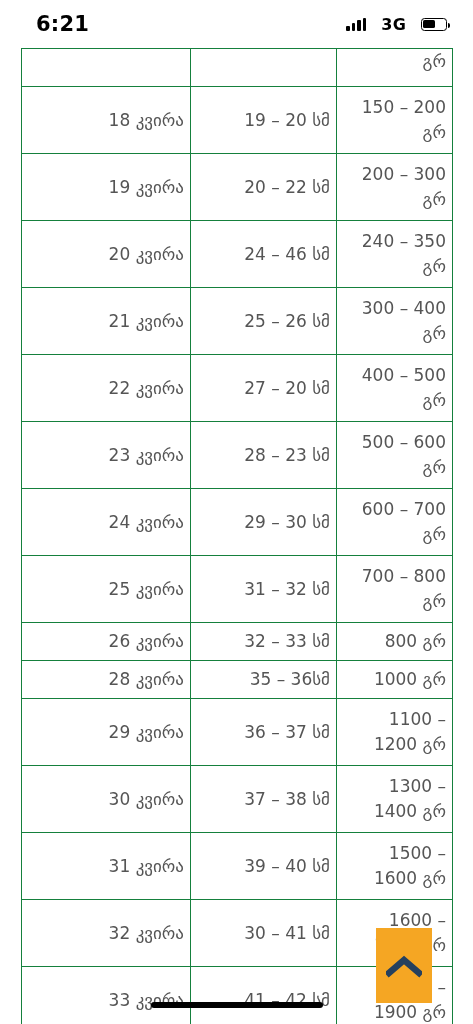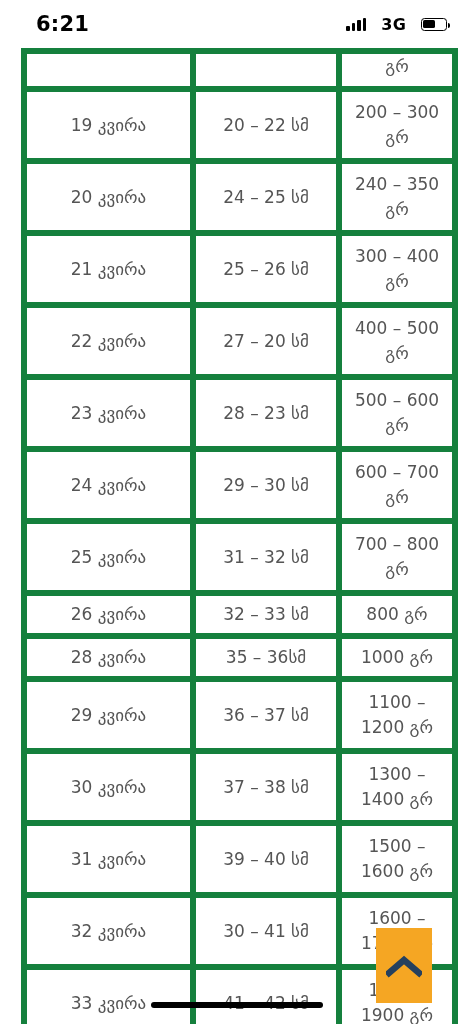--- a/index.html
+++ b/index.html
@@ -106,24 +106,24 @@
   }
 
   table.preg-table {
     border-collapse: collapse;
     width: 431px;
     margin-left: 21px;
     table-layout: fixed;
   }
 
   table.preg-table td {
-    border: 6px solid #15803d;
+    border: 1px solid #15803d;
     color: #555555;
     font-size: 17px;
-    text-align: center;
+    text-align: right;
     vertical-align: middle;
     line-height: 25px;
     padding: 8px 6px;
     font-family: "DejaVu Sans", "Liberation Sans", sans-serif;
     font-weight: 400;
   }
 
   table.preg-table col.c1 { width: 169px; }
   table.preg-table col.c2 { width: 146px; }
   table.preg-table col.c3 { width: 116px; }
@@ -191,27 +191,32 @@
           <col class="c2">
           <col class="c3">
       </colgroup>
       <tbody id="table-body">
           <tr class="partial-top">
             <td></td>
             <td></td>
             <td>გრ</td>
           </tr>
           <tr class="tall">
+            <td>18 კვირა</td>
+            <td>19 – 20 სმ</td>
+            <td>150 – 200 გრ</td>
+          </tr>
+          <tr class="tall">
             <td>19 კვირა</td>
             <td>20 – 22 სმ</td>
             <td>200 – 300 გრ</td>
           </tr>
           <tr class="tall">
             <td>20 კვირა</td>
-            <td>24 – 25 სმ</td>
+            <td>24 – 46 სმ</td>
             <td>240 – 350 გრ</td>
           </tr>
           <tr class="tall">
             <td>21 კვირა</td>
             <td>25 – 26 სმ</td>
             <td>300 – 400 გრ</td>
           </tr>
           <tr class="tall">
             <td>22 კვირა</td>
             <td>27 – 20 სმ</td>

